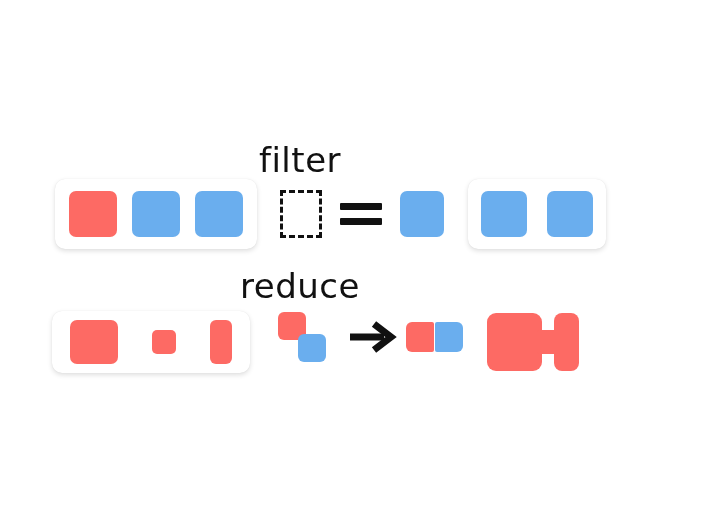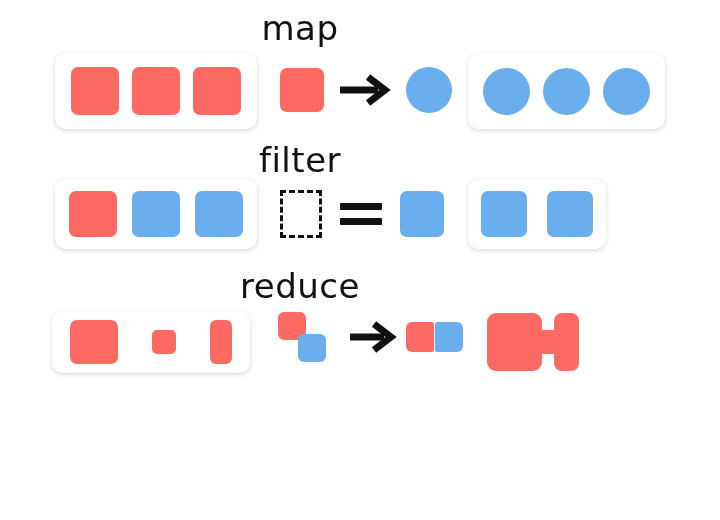--- a/index.html
+++ b/index.html
@@ -103,45 +103,20 @@
 
   
   .blob { position: absolute; }
   .blob span { position: absolute; background: #fd6a64; }
 </style>
 </head>
 <body>
 
 <div class="canvas">
 
-  <div class="row row-map">
-
-    <div class="op-label shift-left">map</div>
-
-    <div class="array-box" style="left:55px; top:53px; width:202px; height:76px; padding:0 16px; justify-content:space-between;">
-      <div class="sq c-red" style="width:48px;height:48px;"></div>
-      <div class="sq c-red" style="width:48px;height:48px;"></div>
-      <div class="sq c-red" style="width:48px;height:48px;"></div>
-    </div>
-
-    <div class="abs" style="left:280px; top:55px; width:170px; height:70px; display:flex; align-items:center; gap:14px;">
-      <div class="sq c-red" style="width:44px;height:44px;"></div>
-      <svg class="arrow" width="54" height="34" viewBox="0 0 54 34">
-        <path d="M2 17 H40" stroke="#111111" stroke-width="7" stroke-linecap="butt" fill="none"></path>
-        <path d="M30 4 L47 17 L30 30" stroke="#111111" stroke-width="7" fill="none" stroke-linecap="butt" stroke-linejoin="miter"></path>
-      </svg>
-      <div class="circle c-blue" style="width:46px;height:46px;"></div>
-    </div>
-
-    <div class="array-box" style="left:468px; top:53px; width:197px; height:76px; padding:0 15px; justify-content:space-between;">
-      <div class="circle c-blue" style="width:47px;height:47px;"></div>
-      <div class="circle c-blue" style="width:47px;height:47px;"></div>
-      <div class="circle c-blue" style="width:47px;height:47px;"></div>
-    </div>
-  </div>
 
   <div class="row row-filter">
 
     <div class="op-label shift-left">filter</div>
 
     <div class="array-box" style="left:55px; top:47px; width:202px; height:70px; padding:0 14px; justify-content:space-between;">
       <div class="sq c-red" style="width:48px;height:46px;"></div>
       <div class="sq c-blue" style="width:48px;height:46px;"></div>
       <div class="sq c-blue" style="width:48px;height:46px;"></div>
     </div>

